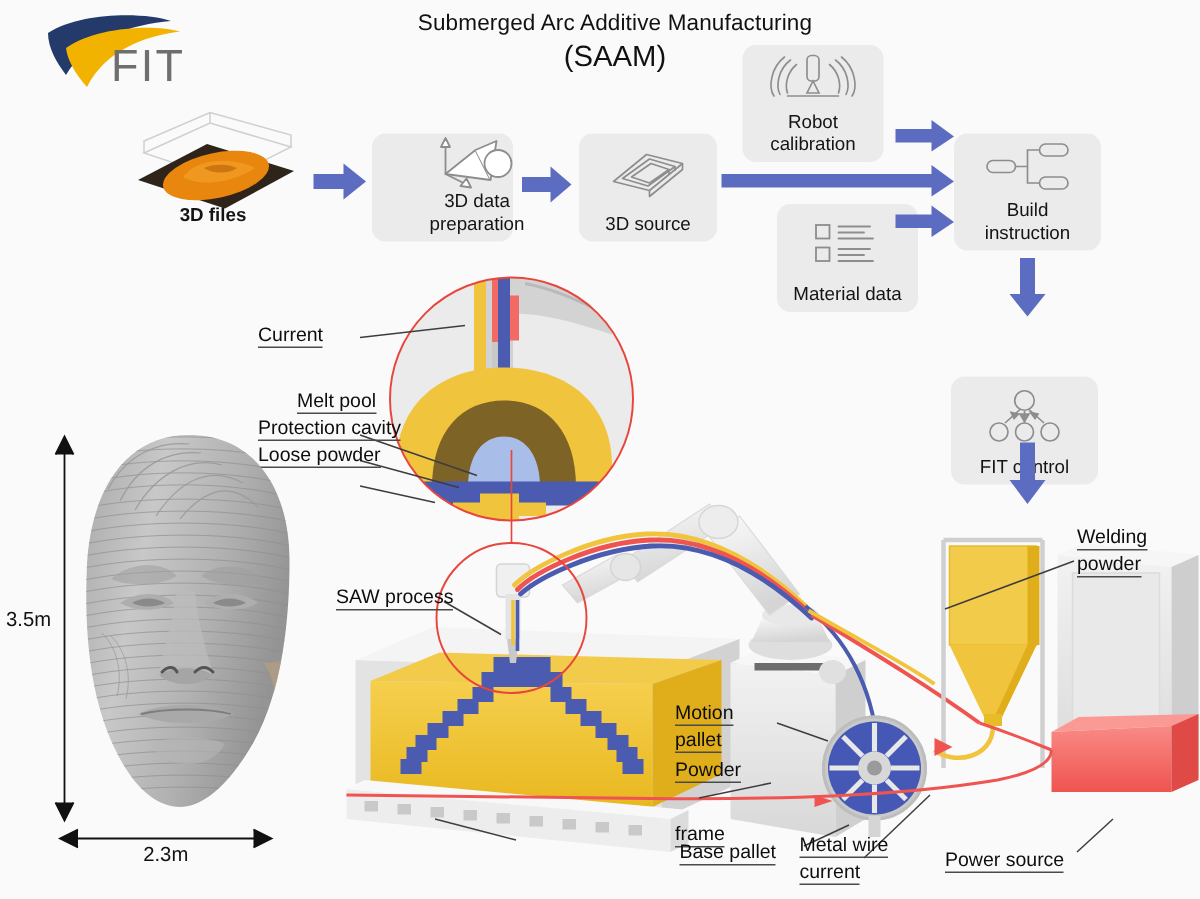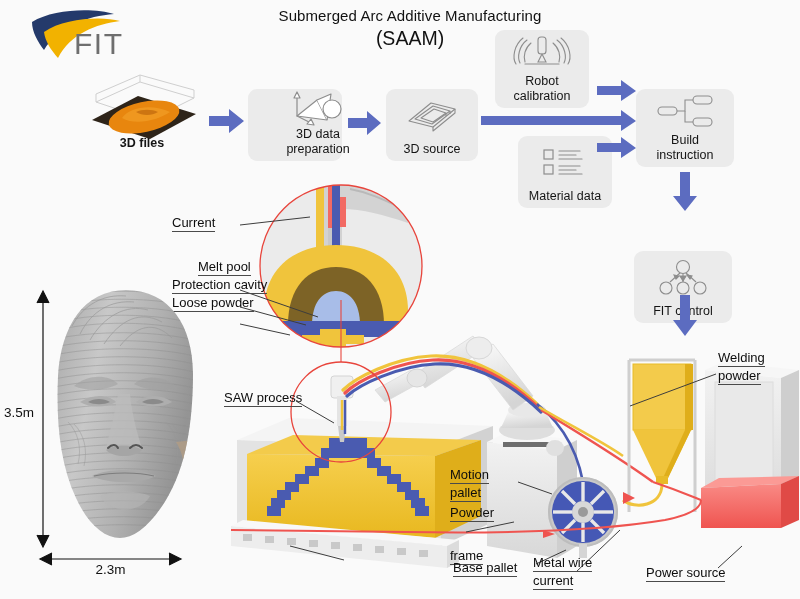--- a/index.html
+++ b/index.html
@@ -605,18 +605,18 @@
   <div class="clabel" style="left:450px;top:485px;">pallet</div>
 
   <div class="clabel" style="left:450px;top:505px;">Powder</div>
   <div class="clabel" style="left:450px;top:523px;margin-top:25px;">frame</div>
 
   <div class="clabel" style="left:453px;top:560px;">Base pallet</div>
 
   <div class="clabel" style="left:533px;top:555px;">Metal wire</div>
   <div class="clabel" style="left:533px;top:573px;">current</div>
 
-  <div class="clabel" style="left:646px;top:565px;">Power source</div>
+  <div class="clabel" style="left:630px;top:565px;">Power source</div>
 
   <div class="clabel" style="left:718px;top:350px;">Welding</div>
   <div class="clabel" style="left:718px;top:368px;">powder</div>
 
 </div>
 
 </body></html>

